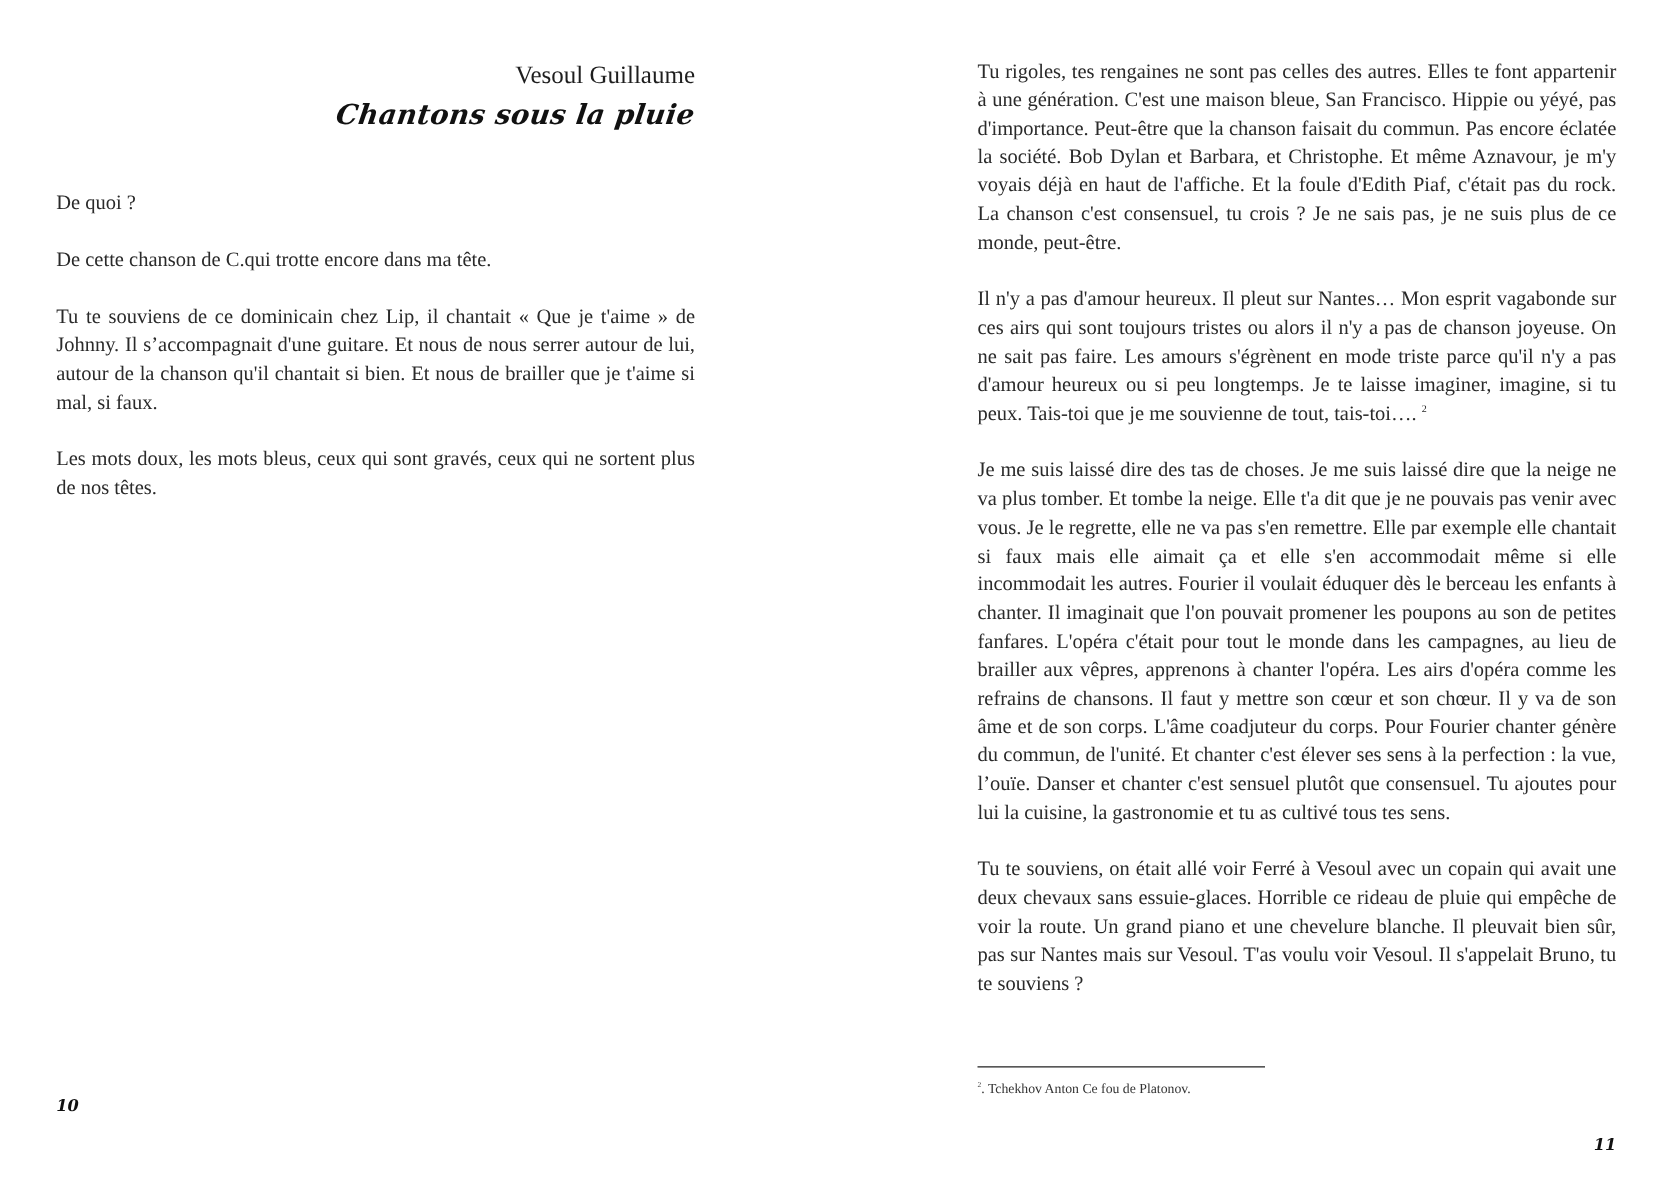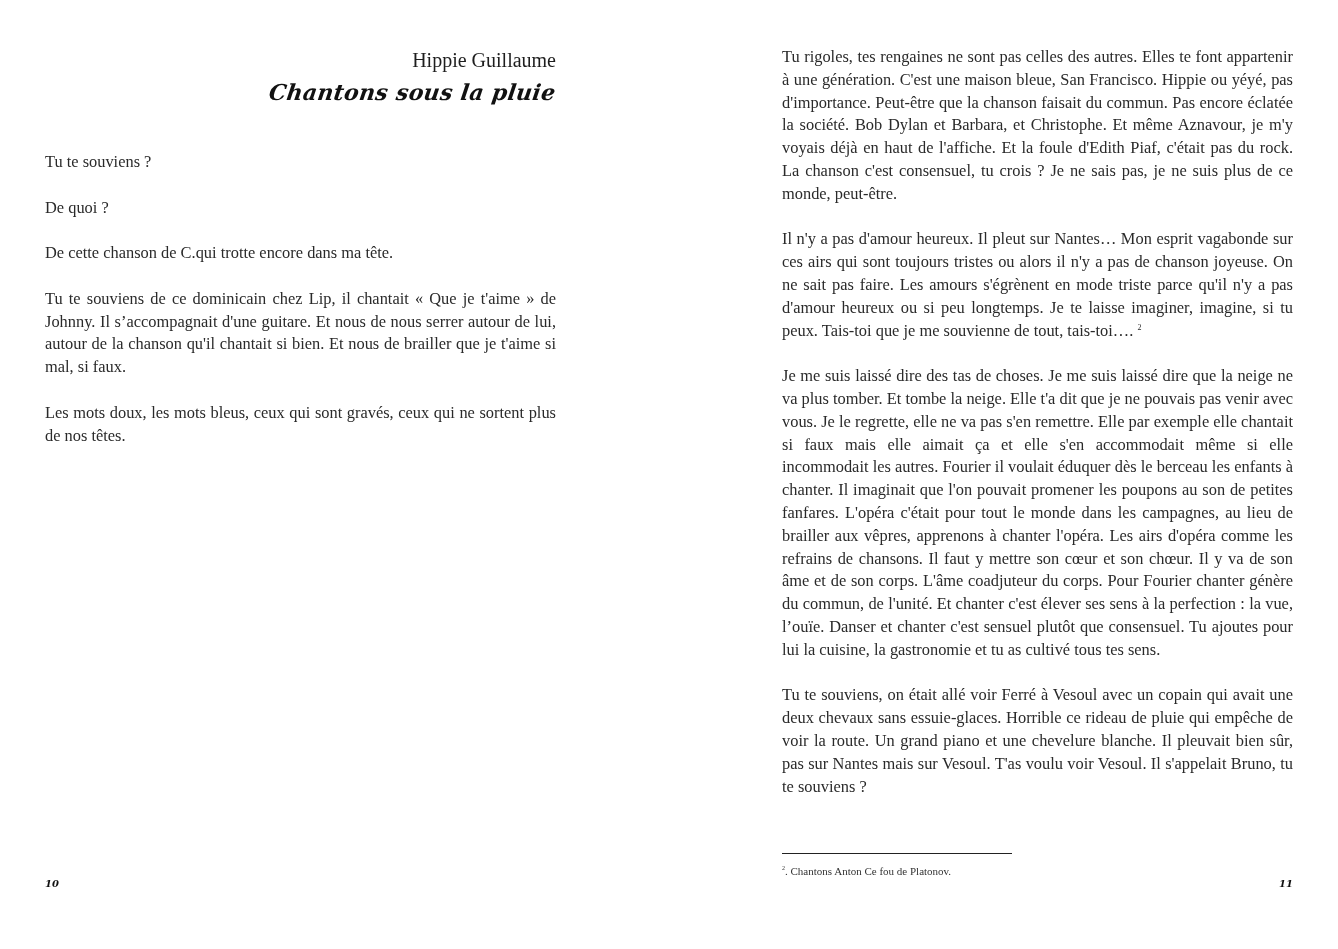--- a/index.html
+++ b/index.html
@@ -12,44 +12,43 @@
   .title { position: absolute; right: 0; top: 79px; font-size: 22px; font-style: italic; font-weight: bold;
            font-family: "DejaVu Serif", serif; color: #111; letter-spacing: 0.3px; white-space: nowrap; transform: skewX(-8deg); }
   .body-text { position: absolute; left: 0; width: 511px; font-size: 16.4px; line-height: 22.8px; text-align: justify; }
   .body-text p { margin: 0 0 22.8px 0; }
   .page-left .body-text { top: 151px; }
   .page-right .body-text { top: 46px; }
   .fn-ref { font-size: 8px; vertical-align: super; line-height: 0; }
   .fn-rule { position: absolute; left: 0; top: 853px; width: 230px; height: 0; border-top: 1.5px solid #222; }
   .footnote { position: absolute; left: 0; top: 865px; font-size: 11px; color: #333; white-space: nowrap; }
   .footnote sup { font-size: 6px; }
-  .page-num { position: absolute; top: 878px; font-size: 10px; font-style: italic; font-weight: bold;
+  .page-num { position: absolute; top: 878px; font-size: 13px; font-style: italic; font-weight: bold;
               font-family: "DejaVu Serif", serif; color: #111; }
   .page-left .page-num { left: 0; }
-  .page-right .page-num { right: 0; }
+  .page-right .page-num { right: 0; margin-top: 31px; }
 </style>
 </head>
 <body>
 
 <div class="page page-left">
-  <div class="author">Hippie Guillaume</div>
+  <div class="author">Vesoul Guillaume</div>
   <div class="title">Chantons sous la pluie</div>
   <div class="body-text">
-    <p>Tu te souviens ?</p>
     <p>De quoi ?</p>
     <p>De cette chanson de C.qui trotte encore dans ma tête.</p>
     <p>Tu te souviens de ce dominicain chez Lip, il chantait « Que je t'aime » de Johnny. Il s’accompagnait d'une guitare. Et nous de nous serrer autour de lui, autour de la chanson qu'il chantait si bien. Et nous de brailler que je t'aime si mal, si faux.</p>
     <p>Les mots doux, les mots bleus, ceux qui sont gravés, ceux qui ne sortent plus de nos têtes.</p>
   </div>
   <div class="page-num">10</div>
 </div>
 
 <div class="page page-right">
   <div class="body-text">
     <p>Tu rigoles, tes rengaines ne sont pas celles des autres. Elles te font appartenir à une génération. C'est une maison bleue, San Francisco. Hippie ou yéyé, pas d'importance. Peut-être que la chanson faisait du commun. Pas encore éclatée la société. Bob Dylan et Barbara, et Christophe. Et même Aznavour, je m'y voyais déjà en haut de l'affiche. Et la foule d'Edith Piaf, c'était pas du rock. La chanson c'est consensuel, tu crois ? Je ne sais pas, je ne suis plus de ce monde, peut-être.</p>
     <p><span>Il n'y a pas d'amour heureux. Il pleut sur Nantes… Mon esprit vagabonde sur ces airs qui sont toujours tristes ou alors il n'y a pas de chanson joyeuse. On ne sait pas faire. Les amours s'égrènent en mode triste parce qu'il n'y a pas d'amour heureux ou si peu longtemps. Je te laisse imaginer, imagine, si tu peux. Tais-toi que je me souvienne de tout, tais-toi….</span> <span class="fn-ref">2</span></p>
     <p>Je me suis laissé dire des tas de choses. Je me suis laissé dire que la neige ne va plus tomber. Et tombe la neige. Elle t'a dit que je ne pouvais pas venir avec vous. Je le regrette, elle ne va pas s'en remettre. Elle par exemple elle chantait si faux mais elle aimait ça et elle s'en accommodait même si elle incommodait les autres. Fourier il voulait éduquer dès le berceau les enfants à chanter. Il imaginait que l'on pouvait promener les poupons au son de petites fanfares. L'opéra c'était pour tout le monde dans les campagnes, au lieu de brailler aux vêpres, apprenons à chanter l'opéra. Les airs d'opéra comme les refrains de chansons. Il faut y mettre son cœur et son chœur. Il y va de son âme et de son corps. L'âme coadjuteur du corps. Pour Fourier chanter génère du commun, de l'unité. Et chanter c'est élever ses sens à la perfection : la vue, l’ouïe. Danser et chanter c'est sensuel plutôt que consensuel. Tu ajoutes pour lui la cuisine, la gastronomie et tu as cultivé tous tes sens.</p>
     <p>Tu te souviens, on était allé voir Ferré à Vesoul avec un copain qui avait une deux chevaux sans essuie-glaces. Horrible ce rideau de pluie qui empêche de voir la route. Un grand piano et une chevelure blanche. Il pleuvait bien sûr, pas sur Nantes mais sur Vesoul. T'as voulu voir Vesoul. Il s'appelait Bruno, tu te souviens ?</p>
   </div>
   <div class="fn-rule"></div>
-  <div class="footnote"><sup>2</sup><span>. Chantons Anton Ce fou de Platonov.</span></div>
+  <div class="footnote"><sup>2</sup><span>. Tchekhov Anton Ce fou de Platonov.</span></div>
   <div class="page-num">11</div>
 </div>
 
 </body></html>

